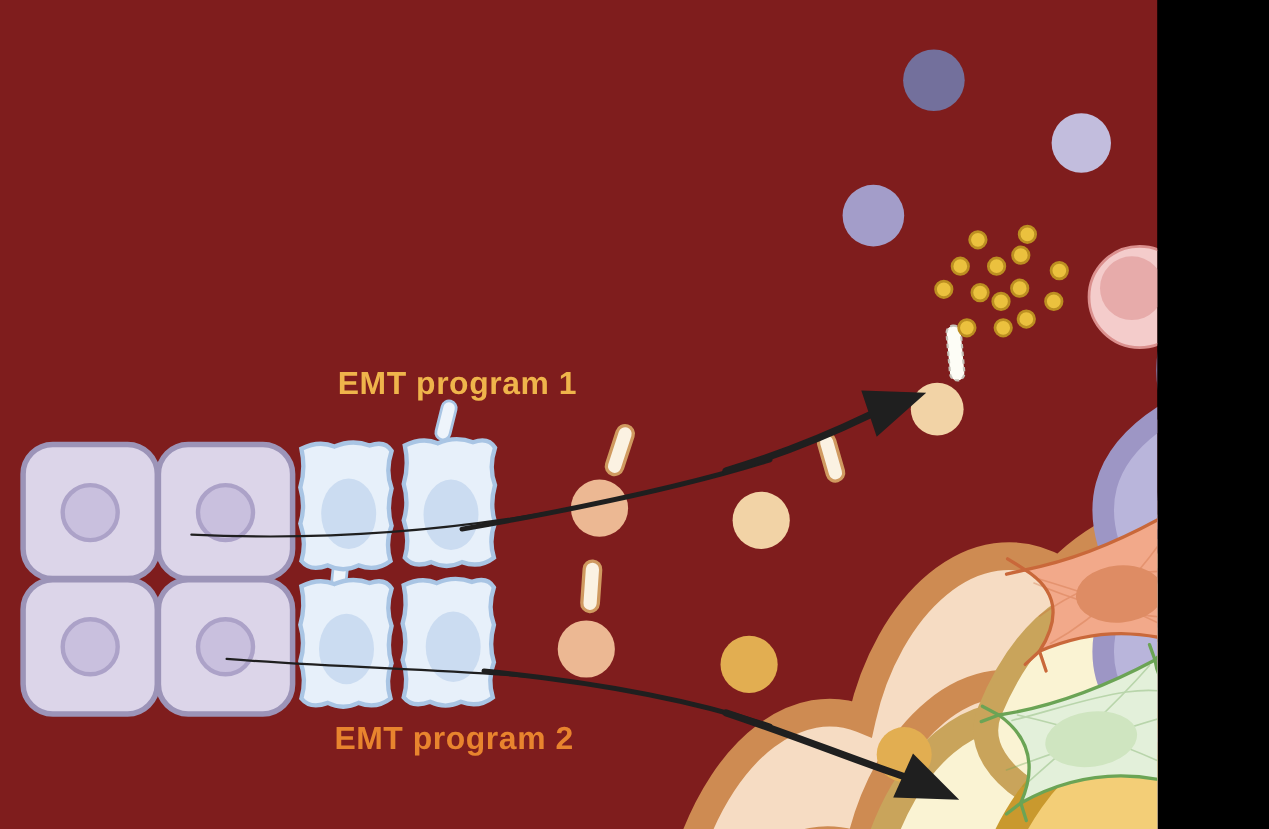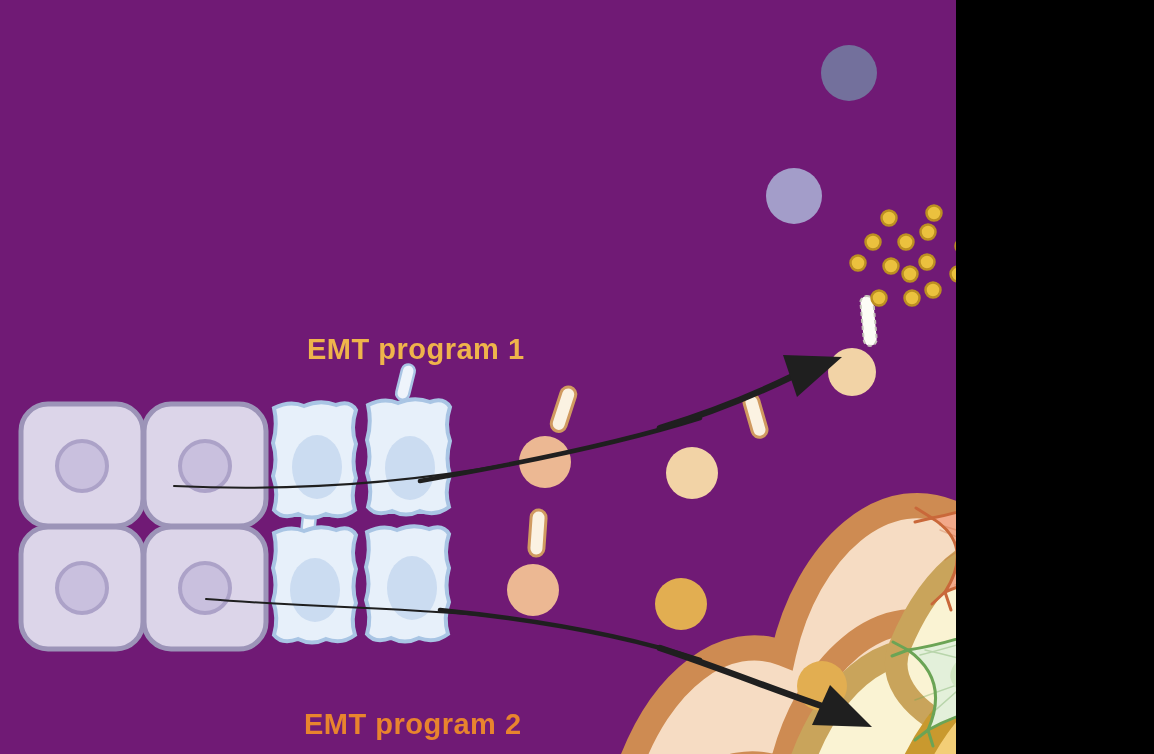--- a/index.html
+++ b/index.html
@@ -1,21 +1,21 @@
 <!DOCTYPE html>
 <html><head>
 <meta charset="utf-8">
 <style>
   html,body{margin:0;padding:0;background:#000;}
-  .stage{position:relative;width:956px;height:754px;background:#701a75;overflow:hidden;
+  .stage{position:relative;width:1052px;height:754px;background:#7f1d1d;overflow:hidden;
          font-family:"Liberation Sans", sans-serif;}
   .stage svg{position:absolute;left:0;top:0;}
   .emt-label{position:absolute;font-weight:bold;font-size:29px;letter-spacing:.5px;white-space:nowrap;}
   #label1{left:307px;top:333px;}
-  #label2{left:304px;top:708px;}
+  #label2{left:304px;top:656px;}
 </style>
 </head>
 <body>
 
 <div class="stage">
 <svg width="1154" height="754" viewBox="0 0 1154 754">
   <defs>
 
     <symbol id="wavy" viewBox="0 0 96 128" overflow="visible">
       <path d="M8,12 Q24,4 38,10 Q54,3 70,9 Q84,4 90,14 Q84,32 90,48 Q85,66 90,82 Q84,98 89,114 Q76,124 60,118 Q46,125 32,118 Q16,124 8,114 Q13,97 7,80 Q12,64 7,47 Q12,30 8,12 Z"></path>

